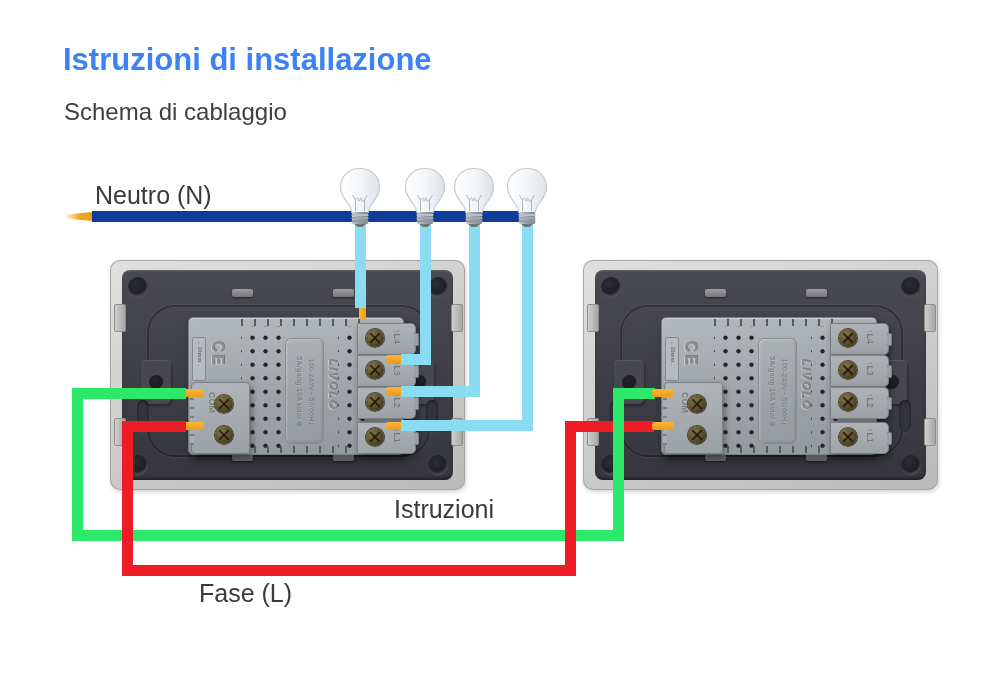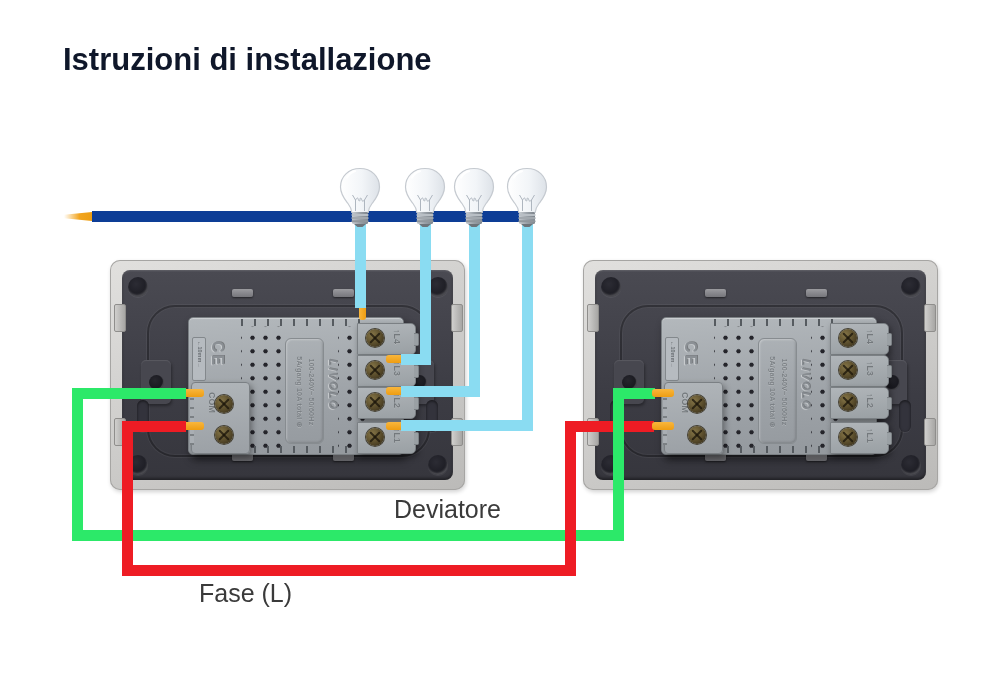--- a/index.html
+++ b/index.html
@@ -1,20 +1,20 @@
 <!DOCTYPE html>
 <html><head>
 <meta charset="utf-8">
 <style>
   html,body{margin:0;padding:0;background:#ffffff;}
   .stage{position:relative;width:1000px;height:682px;background:#ffffff;overflow:hidden;
          font-family:"Liberation Sans", sans-serif;}
 
   
-  .title{position:absolute;left:63px;top:42px;font-size:31px;font-weight:bold;color:#0f172a;}
+  .title{position:absolute;left:63px;top:42px;font-size:31px;font-weight:bold;color:#3b82f6;}
   .subtitle{position:absolute;left:64px;top:98px;font-size:24px;color:#3e3e3e;}
   .lbl{position:absolute;color:#3a3a3a;font-size:25px;}
   .lbl-neutral{left:95px;top:181px;}
   .lbl-deviatore{left:394px;top:495px;}
   .lbl-fase{left:199px;top:579px;}
   .lbl-caption{left:363px;top:610px;}
 
   
   .switch{position:absolute;top:260px;width:355px;height:230px;border-radius:10px;z-index:2;
           background:linear-gradient(160deg,#e1e0de,#c9c8c6 65%,#bbbab8);
@@ -129,21 +129,23 @@
         <rect x="14" y="45" width="16" height="12" rx="1.5" fill="url(#baseG)"></rect>
         <rect x="13.4" y="47" width="17.2" height="2.1" rx="1" fill="#b9bfc5"></rect>
         <rect x="13.4" y="50.1" width="17.2" height="2.1" rx="1" fill="#a2a8ae"></rect>
         <rect x="13.4" y="53.2" width="17.2" height="2.1" rx="1" fill="#90969c"></rect>
         <path d="M16,57 L28,57 L24.5,60 L19.5,60 Z" fill="#6e747a"></path>
       </g>
     </defs>
   </svg>
 
   <div class="title">Istruzioni di installazione</div>
-  <div class="lbl lbl-deviatore">Deviatore</div>
+  <div class="subtitle">Schema di cablaggio</div>
+  <div class="lbl lbl-neutral">Neutro (N)</div>
+  <div class="lbl lbl-deviatore">Istruzioni</div>
   <div class="lbl lbl-fase">Fase (L)</div>
 
   <div class="switch" style="left:110px">
     <div class="sclip" style="left:4px;top:44px"></div>
     <div class="sclip" style="left:4px;top:158px"></div>
     <div class="sclip" style="left:341px;top:44px"></div>
     <div class="sclip" style="left:341px;top:158px"></div>
     <div class="panel">
       <div class="hole" style="left:6px;top:7px"></div>
       <div class="hole" style="left:306px;top:7px"></div>

